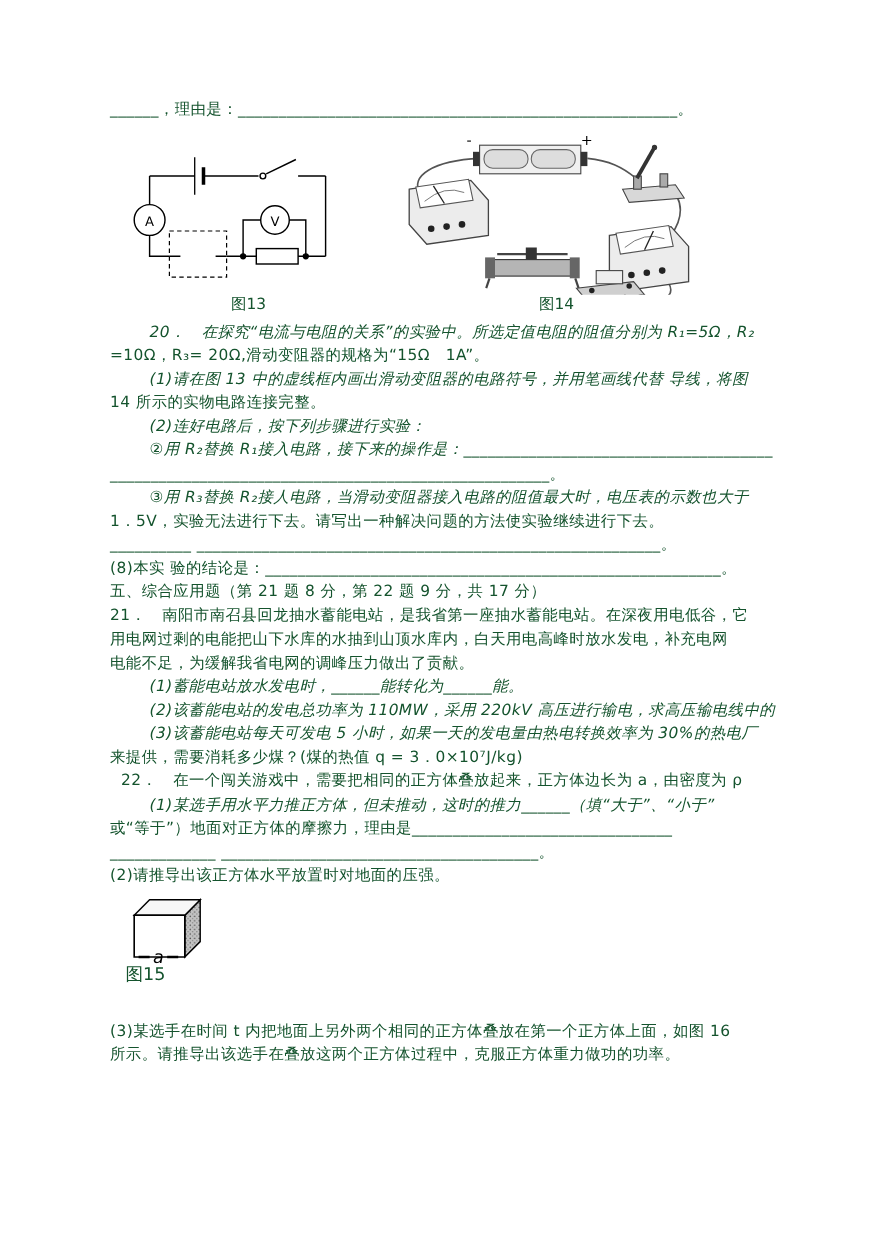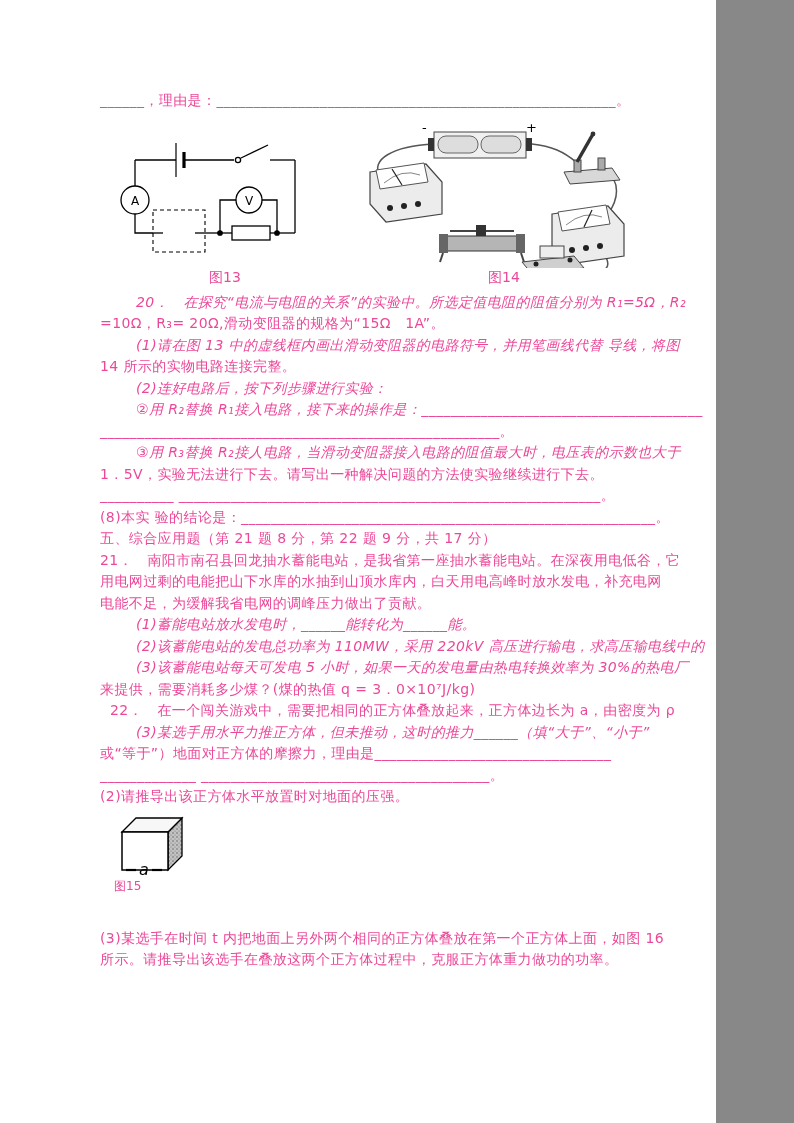--- a/index.html
+++ b/index.html
@@ -1,21 +1,21 @@
 <!DOCTYPE html>
 <html><head>
 <meta charset="utf-8">
 <style>
   html,body{margin:0;padding:0;background:#888;}
   .page{
     position:relative;
-    width:716px;height:1123px;
+    width:794px;height:1123px;
     background:#ffffff;
     font-family:"DejaVu Sans",sans-serif;
-    color:#ec4899;
+    color:#14532d;
     box-sizing:border-box;
     padding:90px 99px 0 100px;
     overflow:hidden;
   }
   .line{
     font-size:14px;
     line-height:21.5px;
     letter-spacing:0.4px;
     white-space:pre;
   }
@@ -27,21 +27,21 @@
     margin-top:4px;
     margin-bottom:6px;
   }
   .figbox{display:flex;flex-direction:column;align-items:center;}
   .figcap{
     font-size:14px;line-height:18px;letter-spacing:0;
   }
   .fig13box{margin-left:10px;width:232px;}
   .fig14box{margin-left:14px;width:300px;}
   .cubeblock{margin-top:4px;}
-  .cubecap{font-size:12px;line-height:20px;margin-left:14px;}
+  .cubecap{font-size:16px;line-height:20px;margin-left:14px;}
   .lastblock{margin-top:32px;}
   svg{display:block;}
   svg text{font-family:"DejaVu Sans",sans-serif;}
 </style>
 </head>
 <body>
 
 <div class="page">
 
   <div class="line">______，理由是：______________________________________________________。</div>
@@ -181,21 +181,21 @@
     <div class="line">用电网过剩的电能把山下水库的水抽到山顶水库内，白天用电高峰时放水发电，补充电网</div>
     <div class="line">电能不足，为缓解我省电网的调峰压力做出了贡献。</div>
     <div class="line ind">(1)蓄能电站放水发电时，______能转化为______能。</div>
     <div class="line ind">(2)该蓄能电站的发电总功率为 110MW，采用 220kV 高压进行输电，求高压输电线中的</div>
     <div class="line ind">(3)该蓄能电站每天可发电 5 小时，如果一天的发电量由热电转换效率为 30%的热电厂</div>
     <div class="line">来提供，需要消耗多少煤？(煤的热值 q = 3．0×10⁷J/kg)</div>
   </div>
 
   <div>
     <div class="line ind-sm">22．　在一个闯关游戏中，需要把相同的正方体叠放起来，正方体边长为 a，由密度为 ρ</div>
-    <div class="line ind">(3)某选手用水平力推正方体，但未推动，这时的推力______（填“大于”、“小于”</div>
+    <div class="line ind">(1)某选手用水平力推正方体，但未推动，这时的推力______（填“大于”、“小于”</div>
     <div class="line">或“等于”）地面对正方体的摩擦力，理由是________________________________</div>
     <div class="line">_____________ _______________________________________。</div>
     <div class="line">(2)请推导出该正方体水平放置时对地面的压强。</div>
 
     <div class="cubeblock">
       <svg width="84" height="64" viewBox="0 0 84 64" style="margin-left:16px">
         <defs>
           <pattern id="speck" width="4" height="4" patternUnits="userSpaceOnUse">
             <rect width="4" height="4" fill="#c2c2c2"></rect>
             <circle cx="1" cy="1" r="0.7" fill="#555"></circle>

